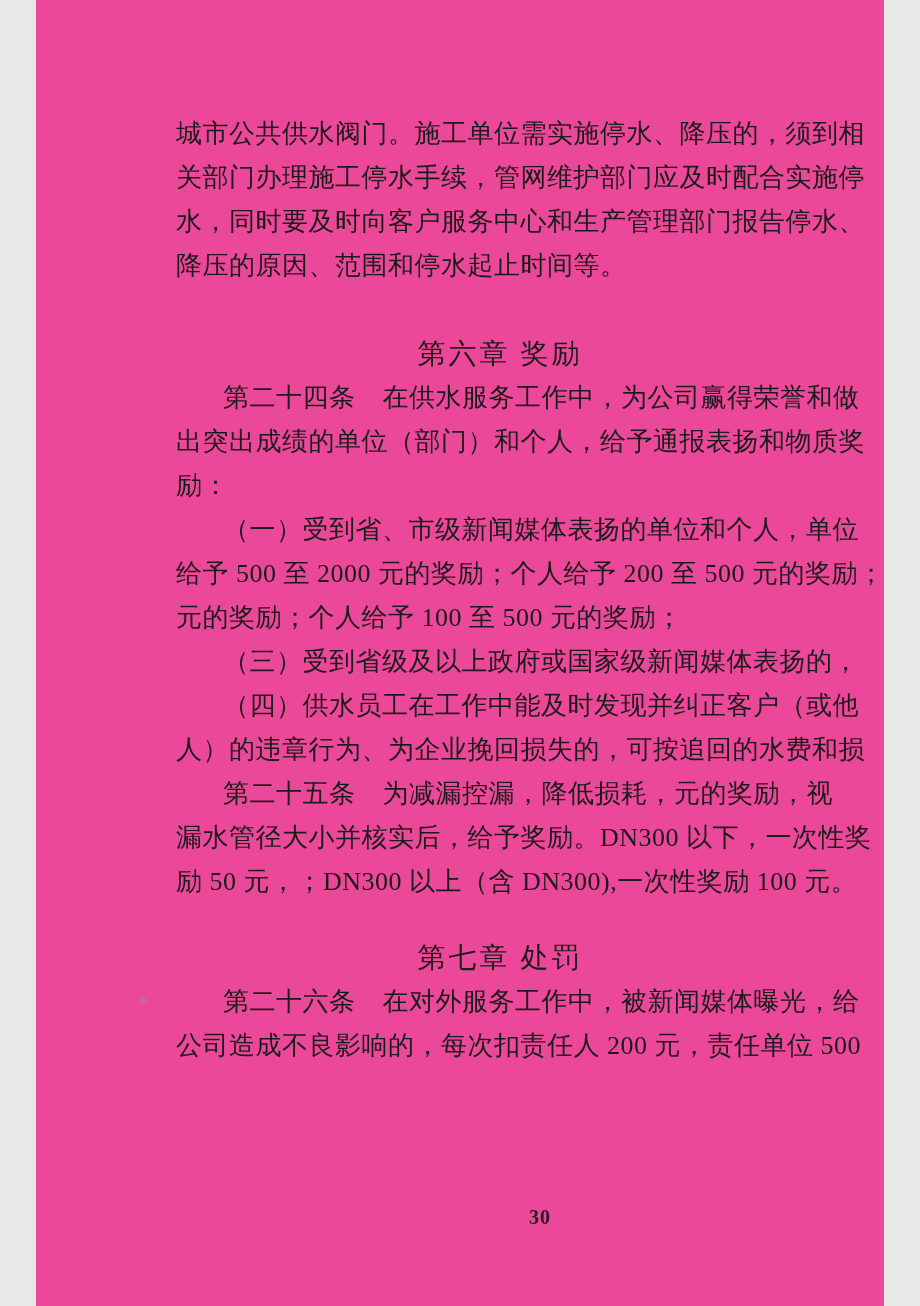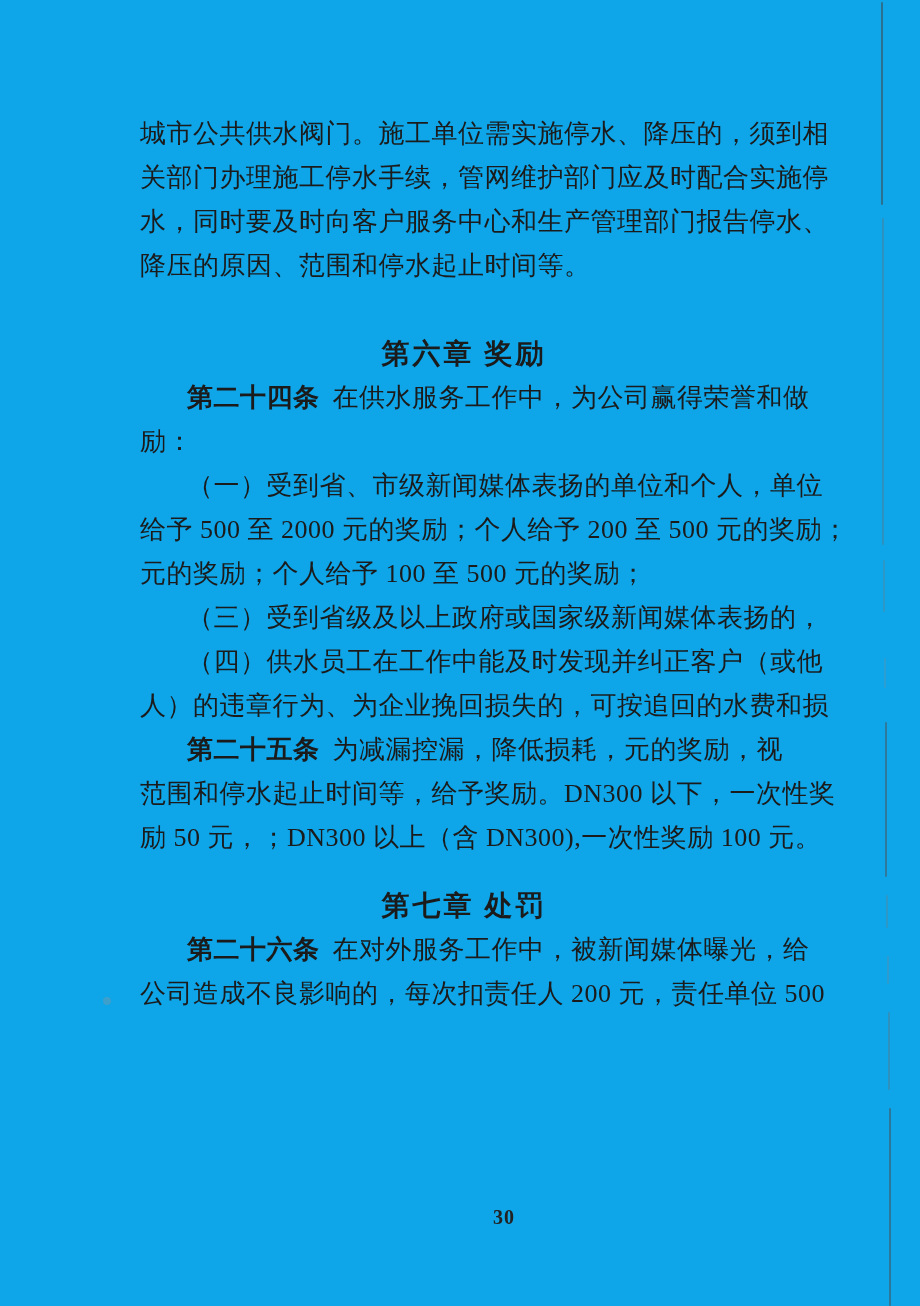--- a/index.html
+++ b/index.html
@@ -2,24 +2,24 @@
 <html><head>
 <meta charset="utf-8">
 <style>
   html, body {
     margin: 0;
     padding: 0;
     background: #e8e8e8;
   }
   .page {
     position: relative;
-    width: 920px;
+    width: 848px;
     height: 1306px;
     margin: 0 auto;
-    background: #0ea5e9;
+    background: #ec4899;
     overflow: hidden;
     font-family: "Liberation Serif", "DejaVu Serif", serif;
     color: #1b1b1b;
   }
   .content {
     position: absolute;
     left: 140px;
     top: 112px;
     width: 648px;
   }
@@ -28,34 +28,34 @@
     line-height: 44px;
     font-size: 26px;
     letter-spacing: 0.5px;
     white-space: nowrap;
     text-align: left;
   }
   .line.indent {
     padding-left: 47px;
   }
   .line .term {
-    font-weight: bold;
-    margin-right: 13px;
+    font-weight: normal;
+    margin-right: 27px;
   }
   .heading-reward, .heading-penalty {
     height: 44px;
     line-height: 44px;
     font-size: 28px;
-    font-weight: bold;
+    font-weight: normal;
     text-align: center;
     letter-spacing: 3px;
     white-space: nowrap;
   }
   .heading-reward { margin-top: 44px; }
-  .heading-penalty { margin-top: 24px; }
+  .heading-penalty { margin-top: 32px; }
   .page-footer {
     position: absolute;
     left: 0;
     top: 1206px;
     width: 920px;
     text-align: center;
     font-size: 20px;
     font-weight: bold;
     letter-spacing: 1px;
     color: #222;
@@ -80,29 +80,30 @@
 <div class="page">
 
   <div class="content">
 
   <div class="line body">城市公共供水阀门。施工单位需实施停水、降压的，须到相</div>
       <div class="line body">关部门办理施工停水手续，管网维护部门应及时配合实施停</div>
       <div class="line body">水，同时要及时向客户服务中心和生产管理部门报告停水、</div>
       <div class="line body">降压的原因、范围和停水起止时间等。</div>
       <div class="heading-reward">第六章 奖励</div>
       <div class="line indent"><span class="term">第二十四条</span><span>在供水服务工作中，为公司赢得荣誉和做</span></div>
+      <div class="line body">出突出成绩的单位（部门）和个人，给予通报表扬和物质奖</div>
       <div class="line body">励：</div>
       <div class="line indent">（一）受到省、市级新闻媒体表扬的单位和个人，单位</div>
       <div class="line body">给予 500 至 2000 元的奖励；个人给予 200 至 500 元的奖励；</div>
       <div class="line body">元的奖励；个人给予 100 至 500 元的奖励；</div>
       <div class="line indent">（三）受到省级及以上政府或国家级新闻媒体表扬的，</div>
       <div class="line indent">（四）供水员工在工作中能及时发现并纠正客户（或他</div>
       <div class="line body">人）的违章行为、为企业挽回损失的，可按追回的水费和损</div>
       <div class="line indent"><span class="term">第二十五条</span><span>为减漏控漏，降低损耗，元的奖励，视</span></div>
-      <div class="line body">范围和停水起止时间等，给予奖励。DN300 以下，一次性奖</div>
+      <div class="line body">漏水管径大小并核实后，给予奖励。DN300 以下，一次性奖</div>
       <div class="line body">励 50 元，；DN300 以上（含 DN300),一次性奖励 100 元。</div>
       <div class="heading-penalty">第七章 处罚</div>
       <div class="line indent"><span class="term">第二十六条</span><span>在对外服务工作中，被新闻媒体曝光，给</span></div>
       <div class="line body">公司造成不良影响的，每次扣责任人 200 元，责任单位 500</div>
     </div>
 
   <div class="page-footer">30</div>
 
   <div class="artifact" style="left:881px; top:2px;    height:203px; background:rgba(70,70,70,0.55);"></div>
   <div class="artifact" style="left:882px; top:218px;  height:327px; background:rgba(110,110,110,0.35);"></div>

